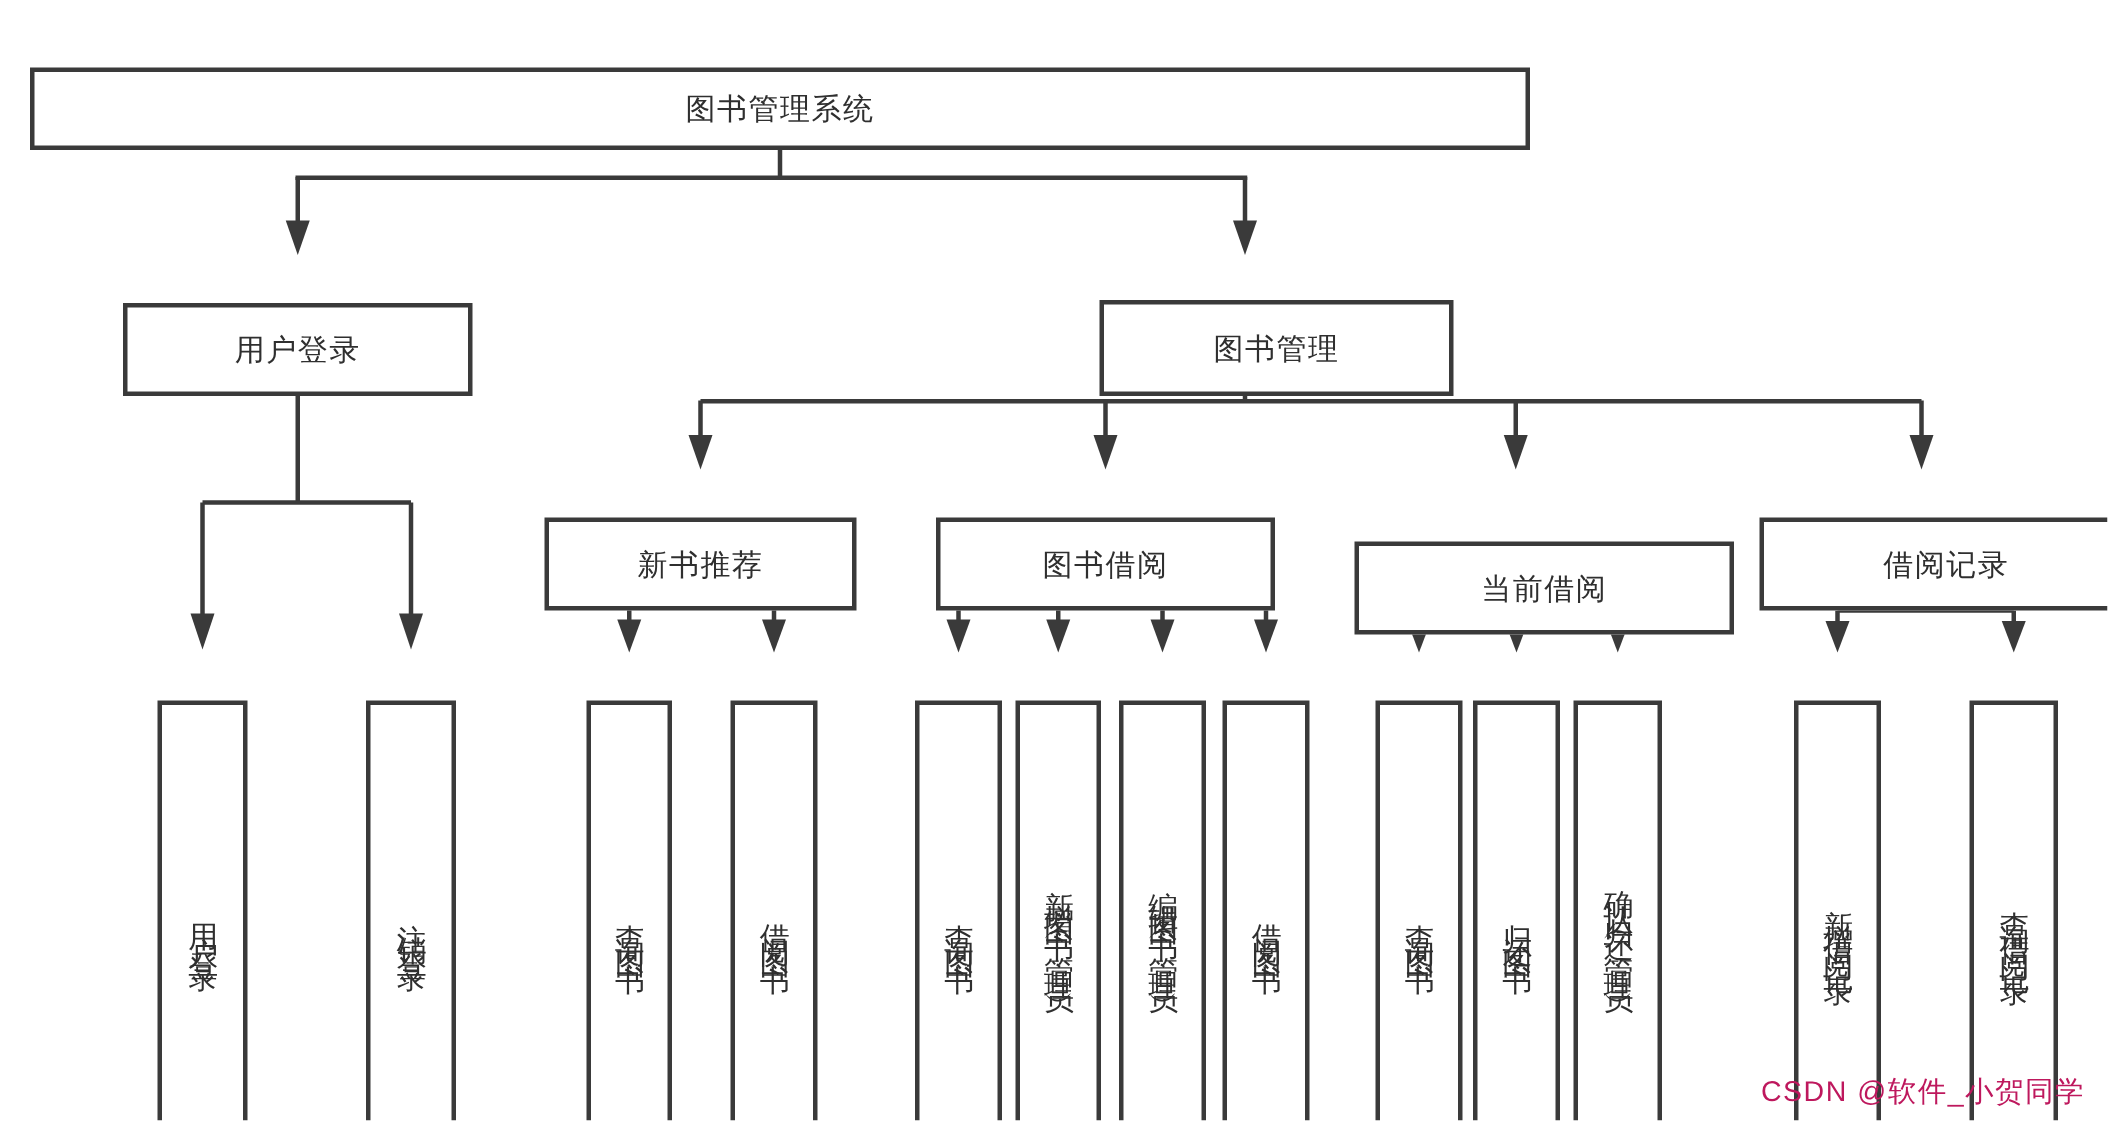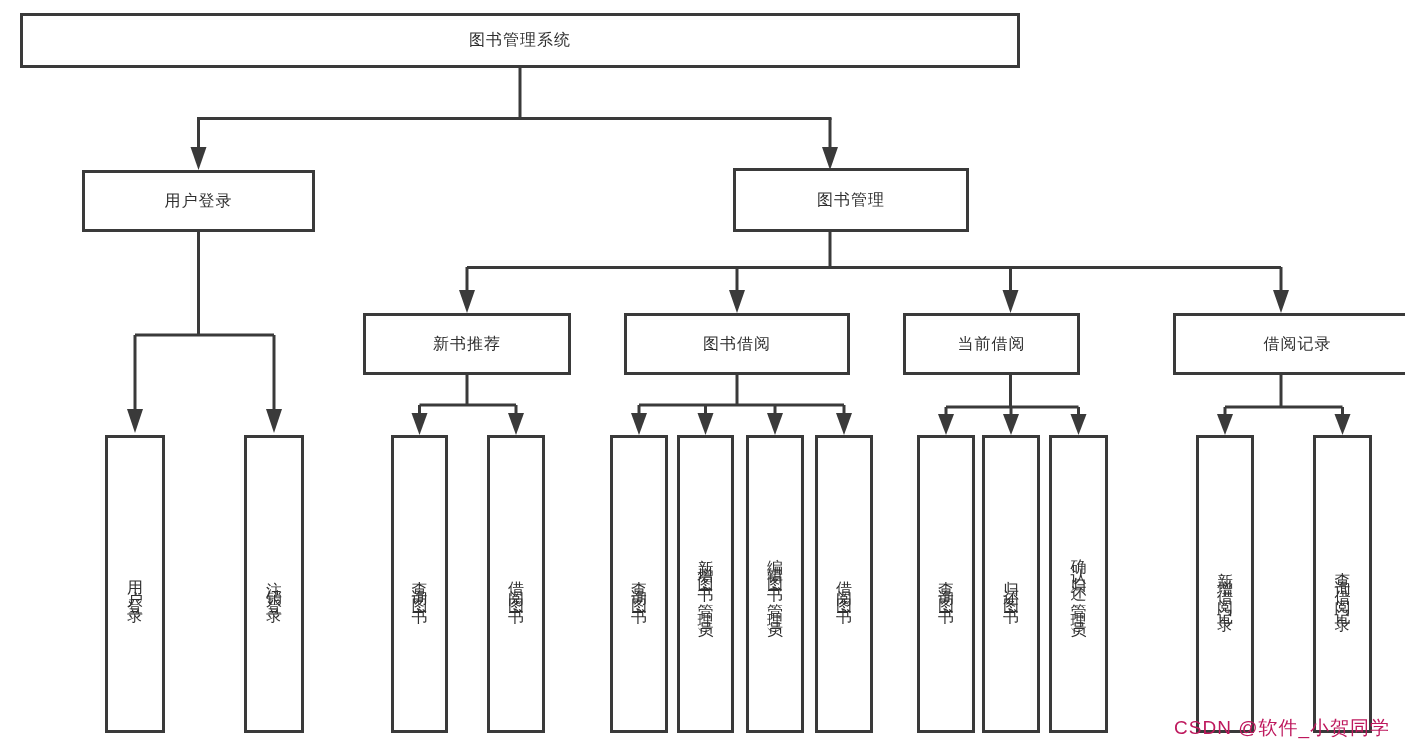--- a/index.html
+++ b/index.html
@@ -14,23 +14,24 @@
   .box{
     position:absolute;
     box-sizing:border-box;
     background:#ffffff;
     border:3px solid #3a3a3a;
     color:#2f2f2f;
     display:flex;
     align-items:center;
     justify-content:center;
     z-index:2;
-    font-size:16px;
+    font-size:20px;
     letter-spacing:1px;
     white-space:nowrap;
+    margin-top:32px;
   }
   .box.v{
     writing-mode:vertical-rl;
     letter-spacing:9px;
     line-height:1;
     padding-top:4px;
   }
   .watermark{
     position:absolute;
     right:15px;
@@ -112,21 +113,21 @@
     </g>
   </svg>
 
   <div class="box" style="left:20px;top:13px;width:1000px;height:55px;">图书管理系统</div>
 
   <div class="box" style="left:82px;top:170px;width:233px;height:62px;">用户登录</div>
   <div class="box" style="left:733px;top:168px;width:236px;height:64px;">图书管理</div>
 
   <div class="box" style="left:624px;top:313px;width:226px;height:62px;">图书借阅</div>
   <div class="box" style="left:363px;top:313px;width:208px;height:62px;">新书推荐</div>
-  <div class="box" style="left:903px;top:313px;width:177px;height:62px;">当前借阅</div>
+  <div class="box" style="left:903px;top:329px;width:253px;height:62px;">当前借阅</div>
   <div class="box" style="left:1173px;top:313px;width:249px;height:62px;">借阅记录</div>
 
   <div class="box v" style="left:105px;top:435px;width:60px;height:298px;">用户登录</div>
   <div class="box v" style="left:244px;top:435px;width:60px;height:298px;">注销登录</div>
 
   <div class="box v" style="left:391px;top:435px;width:57px;height:298px;">查询图书</div>
   <div class="box v" style="left:487px;top:435px;width:58px;height:298px;">借阅图书</div>
 
   <div class="box v" style="left:610px;top:435px;width:58px;height:298px;">查询图书</div>
   <div class="box v" style="left:677px;top:435px;width:57px;height:298px;">新增图书（管理员）</div>

